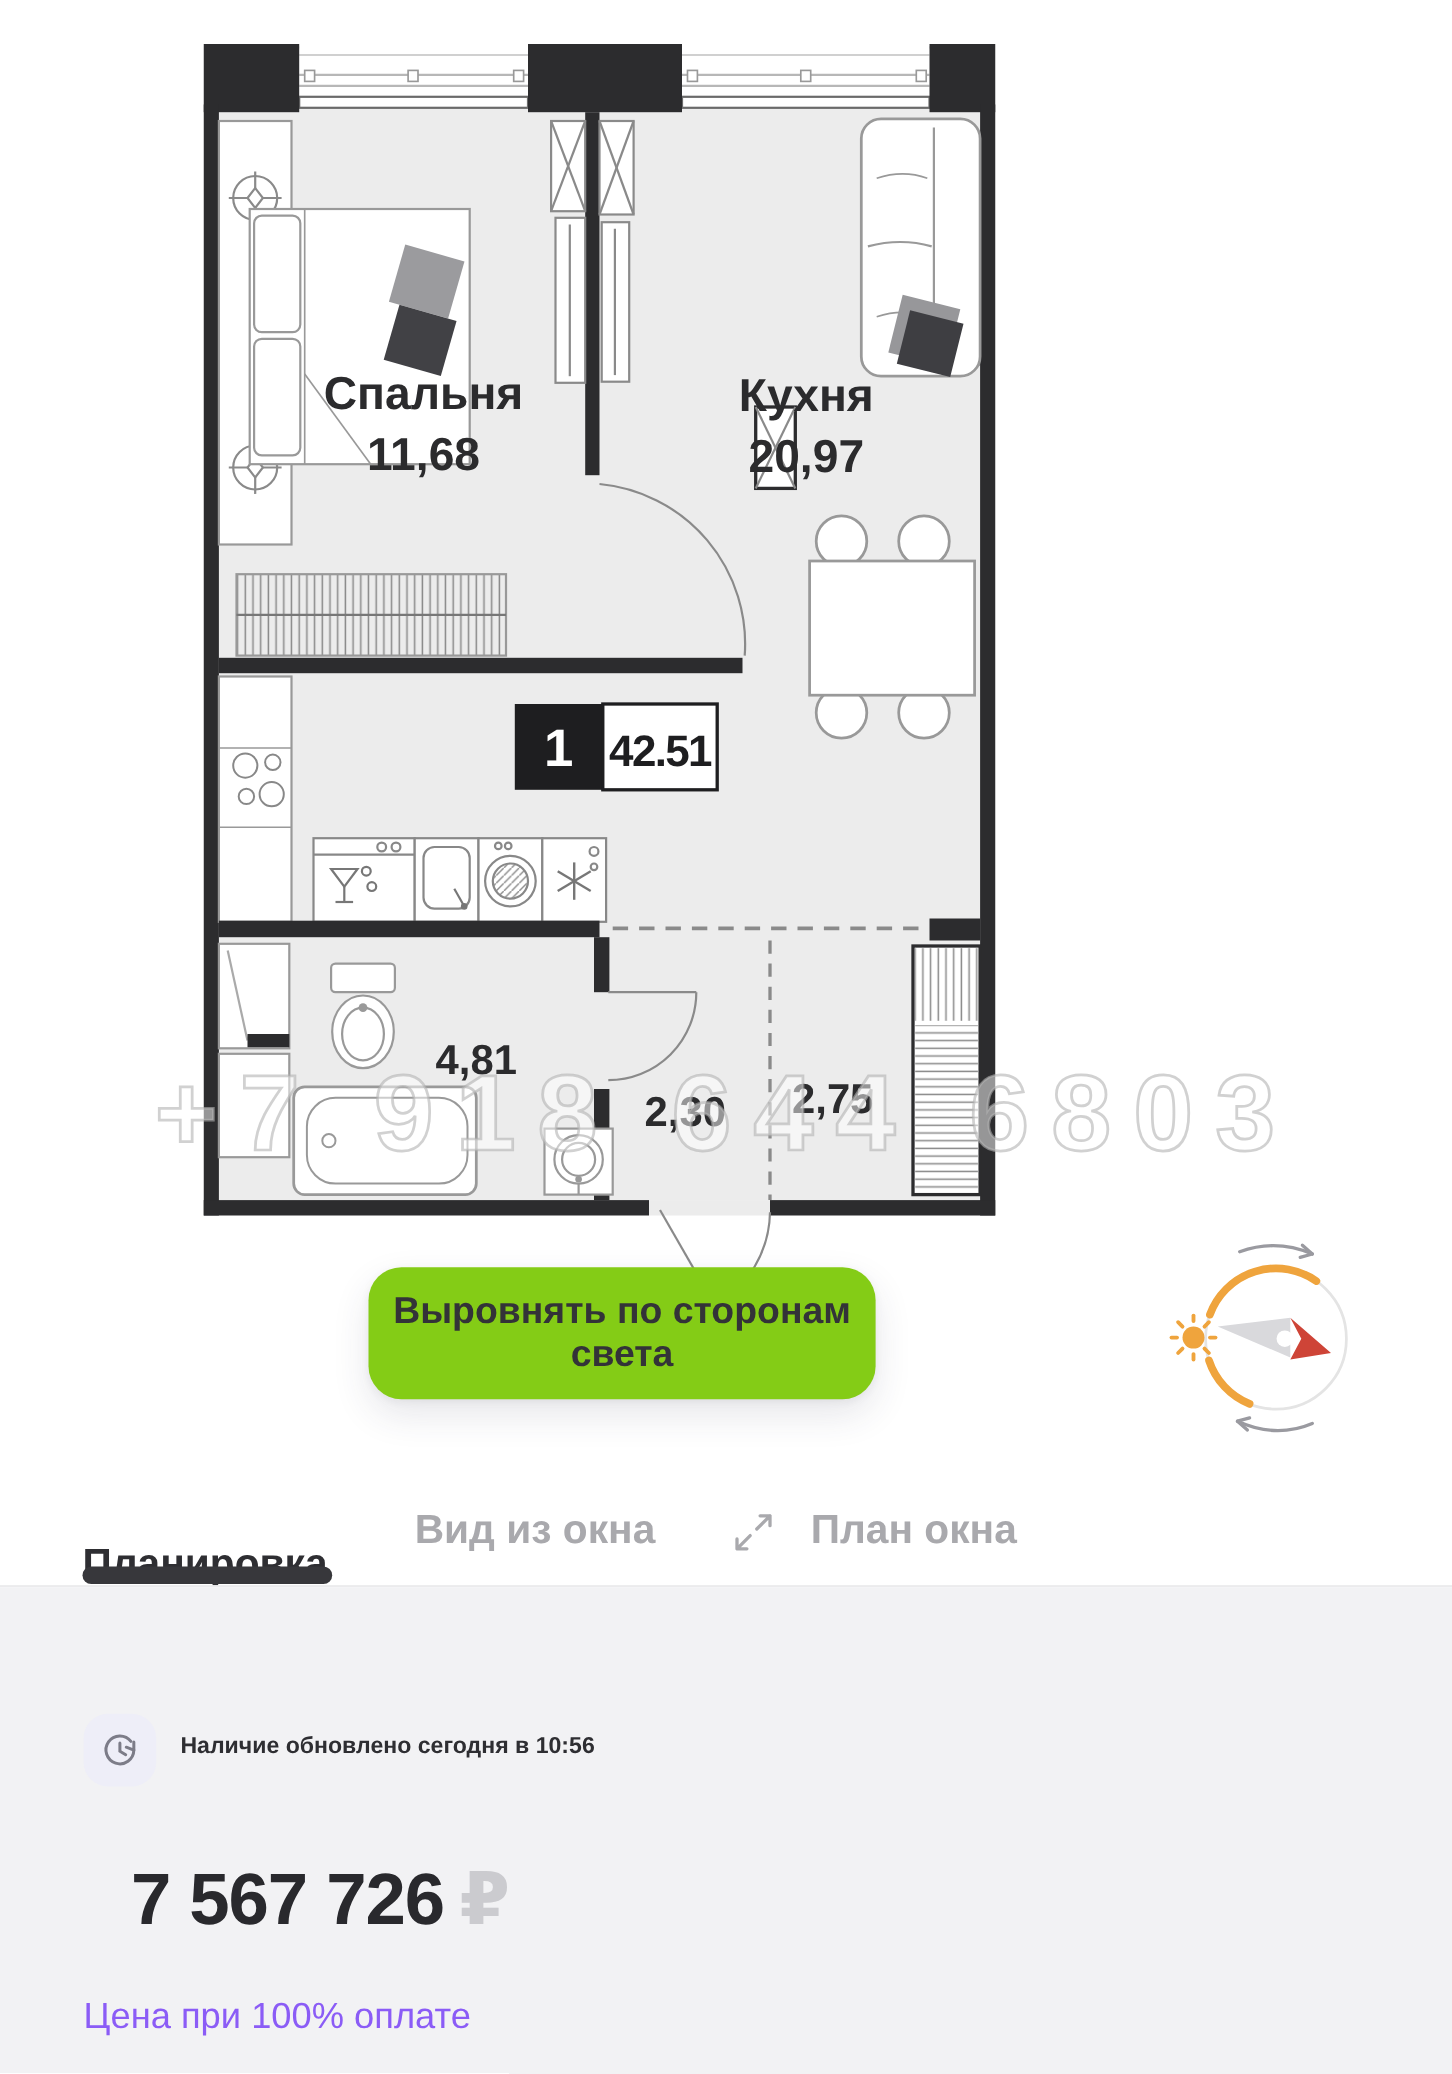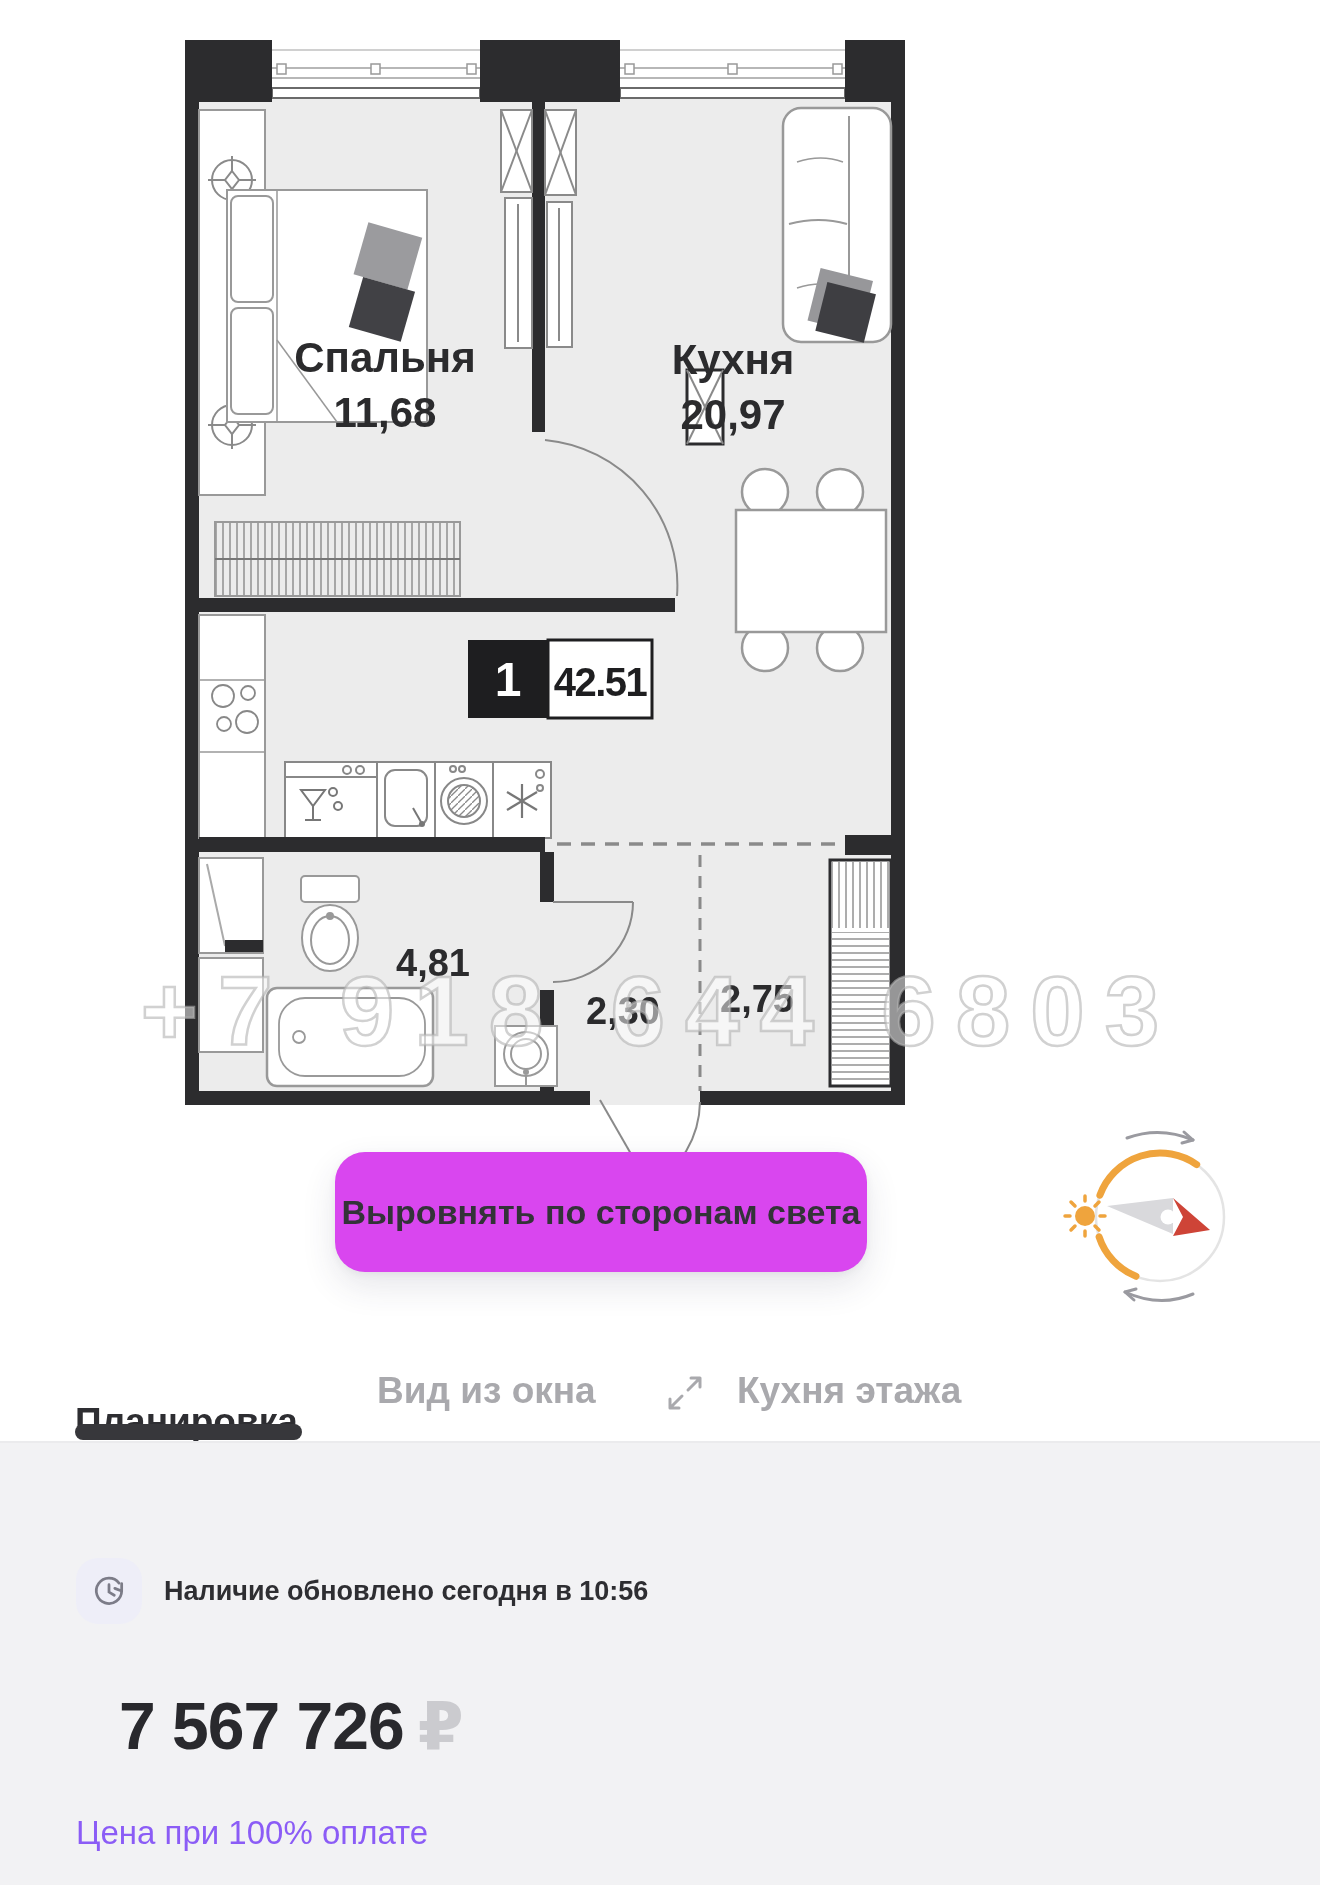--- a/index.html
+++ b/index.html
@@ -1,36 +1,36 @@
 <!DOCTYPE html>
 <html><head>
 <meta charset="utf-8">
 <style>
   html,body{margin:0;padding:0;background:#fff;}
   .stage{position:relative;width:1320px;height:1885px;background:#fff;overflow:hidden;
          font-family:"Liberation Sans","DejaVu Sans",sans-serif;}
   svg text{font-family:"Liberation Sans","DejaVu Sans",sans-serif;}
   .plan-wrap{position:absolute;left:185px;top:40px;width:720px;height:1150px;z-index:1;}
   .watermark-wrap{position:absolute;left:0;top:945px;width:1256px;height:150px;z-index:2;pointer-events:none;}
-  .align-btn{position:absolute;left:335px;top:1152px;width:532px;height:120px;z-index:3;
-             background:#d946ef;border:none;border-radius:30px;cursor:pointer;
+  .align-btn{position:absolute;left:335px;top:1152px;width:461px;height:120px;z-index:3;
+             background:#84cc16;border:none;border-radius:30px;cursor:pointer;
              box-shadow:0 14px 34px rgba(50,50,80,.12),0 2px 8px rgba(0,0,0,.05);
              font-family:inherit;font-size:34px;font-weight:600;color:#333338;}
   .compass{position:absolute;left:1055px;top:1122px;width:200px;height:190px;z-index:3;cursor:pointer;}
   .tab{position:absolute;top:1370px;font-size:37px;font-weight:700;cursor:pointer;white-space:nowrap;}
   .tab-active{color:#2e2e32;margin-top:31px;}
   .tab-inactive{color:#a9a9ad;}
   .tab-underline{position:absolute;left:75px;top:1424px;width:227px;height:16px;border-radius:9px;background:#37373b;z-index:4;}
   .expand-ic{position:absolute;left:664px;top:1372px;width:42px;height:42px;cursor:pointer;}
   .tabs-divider{position:absolute;left:0;top:1441px;width:1320px;height:2px;background:#ebebed;}
   .bottom-section{position:absolute;left:0;top:1443px;width:1320px;height:442px;background:#f2f2f4;}
   .added-line{position:absolute;left:76px;top:1488px;font-size:30px;font-weight:500;color:#a5a5a9;}
   .avail-icon{position:absolute;left:76px;top:1558px;width:66px;height:66px;border-radius:22px;background:#eeeef8;
               display:flex;align-items:center;justify-content:center;}
-  .avail-text{position:absolute;left:164px;top:1576px;font-size:27px;font-weight:700;color:#2e2e32;}
+  .avail-text{position:absolute;left:164px;top:1576px;font-size:21px;font-weight:700;color:#2e2e32;}
   .price-line{position:absolute;left:72px;top:1688px;font-size:66px;font-weight:700;color:#29292d;letter-spacing:-1px;margin-left:47px;}
   .price-line .rub{color:#cbcbcf;margin-left:14px;font-weight:700;}
   .price-note{position:absolute;left:76px;top:1814px;font-size:33px;font-weight:500;color:#8b5cf6;}
 </style>
 </head>
 <body>
 
 <div class="stage">
 
   <div class="plan-wrap">
@@ -299,21 +299,21 @@
   </div>
 
   <div class="tab tab-active" style="left:75px">Планировка</div>
   <div class="tab tab-inactive" style="left:377px">Вид из окна</div>
   <div class="expand-ic">
     <svg viewBox="0 0 42 42" width="42" height="42" stroke="#a9a9ad" stroke-width="3" fill="none" stroke-linecap="round">
       <path d="M24,18 L36,6 M36,6 L27,6 M36,6 L36,15"></path>
       <path d="M18,24 L6,36 M6,36 L15,36 M6,36 L6,27"></path>
     </svg>
   </div>
-  <div class="tab tab-inactive" style="left:737px">Кухня этажа</div>
+  <div class="tab tab-inactive" style="left:737px">План окна</div>
   <div class="tab-underline"></div>
   <div class="tabs-divider"></div>
 
   <div class="bottom-section">
     
   </div>
   <div class="avail-icon">
     <svg viewBox="0 0 36 36" width="38" height="38" fill="none" stroke="#7c7c88" stroke-width="2.6" stroke-linecap="round">
       <path d="M27.5,10.5 A12,12 0 1 0 30,18"></path>
       <path d="M30,18 L30,11 M30,18 L23.5,15.5"></path>

